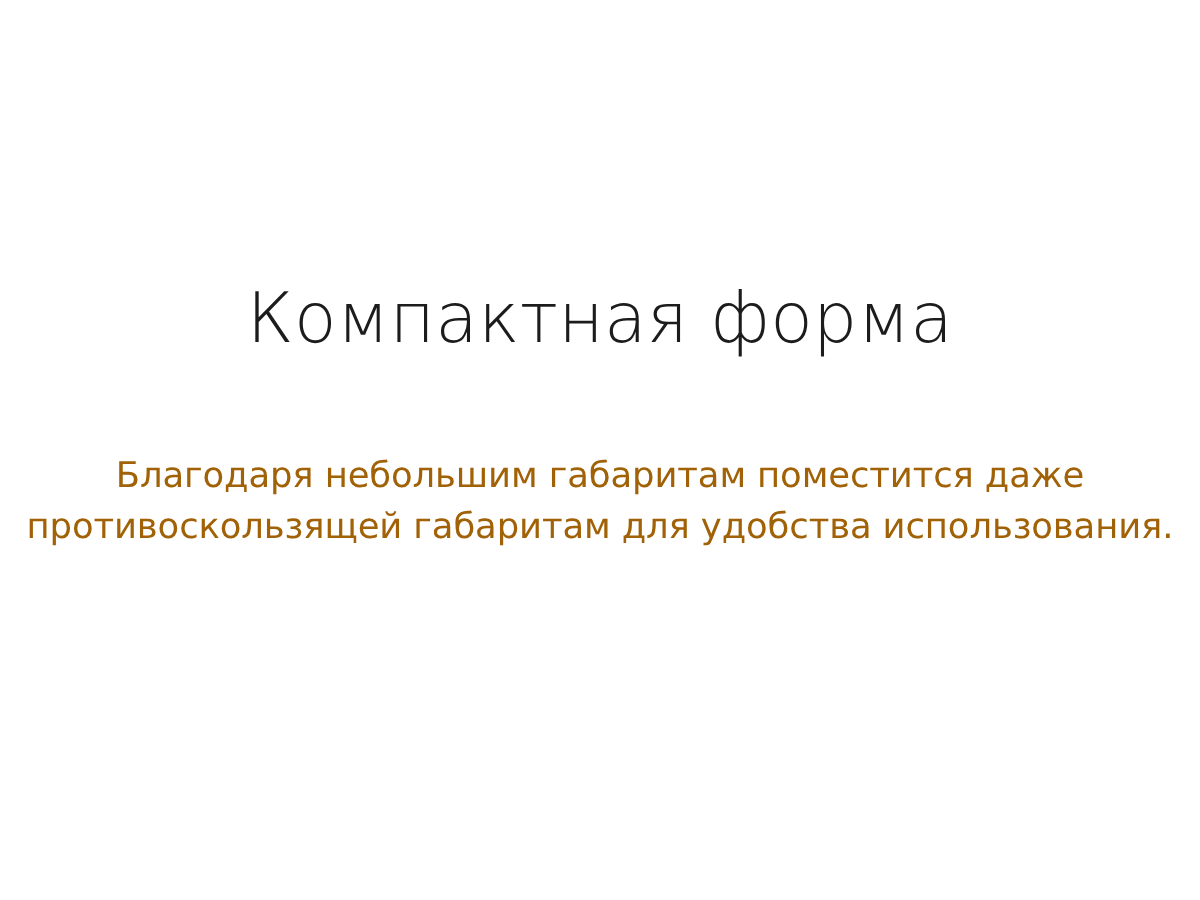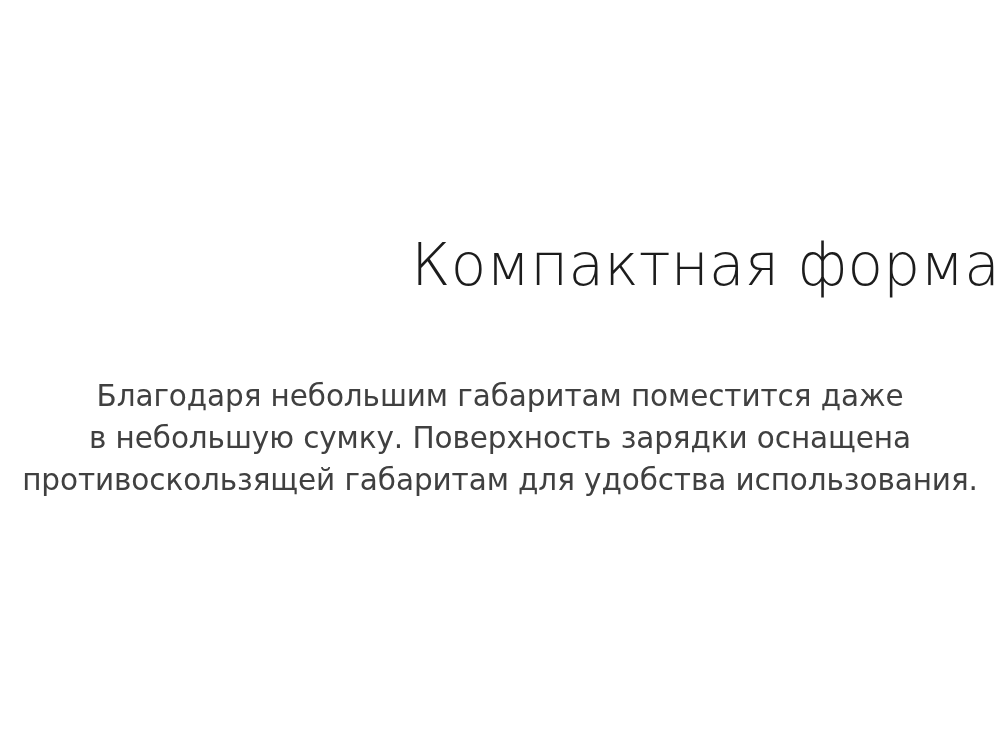--- a/index.html
+++ b/index.html
@@ -62,21 +62,20 @@
   .body-line {
     display: block;
     white-space: nowrap;
   }
 </style>
 </head>
 <body>
 
 <div class="slide" style="background: rgb(255, 255, 255);">
 
-  <h1 class="slide-title" style="color: rgb(28, 28, 28); text-align: right;">Компактная форма</h1>
+  <h1 class="slide-title" style="color: rgb(28, 28, 28);">Компактная форма</h1>
 
-  <div class="slide-body" style="color: #404040;">
+  <div class="slide-body" style="color: #a16207;">
     <span class="body-line">Благодаря небольшим габаритам поместится даже</span>
-    <span class="body-line">в небольшую сумку. Поверхность зарядки оснащена</span>
     <span class="body-line">противоскользящей габаритам для удобства использования.</span>
   </div>
 
 </div>
 
 </body></html>

